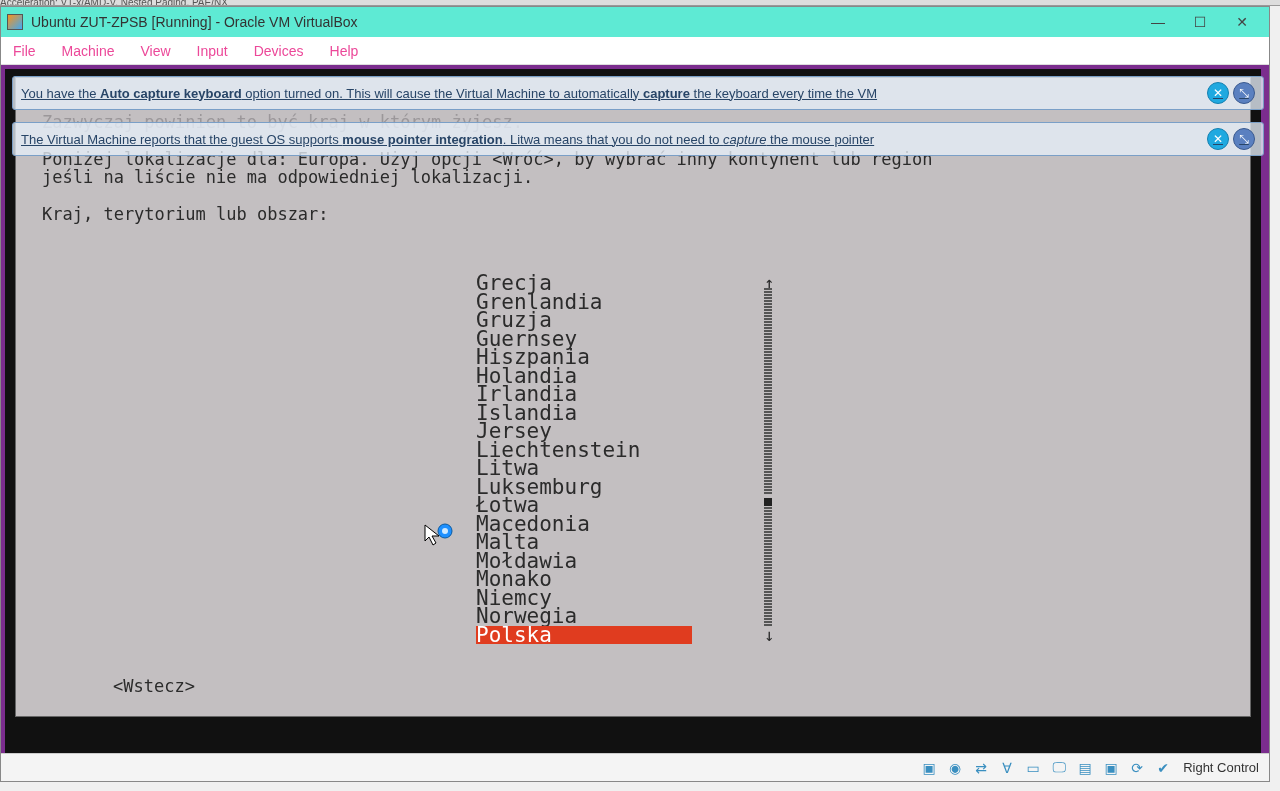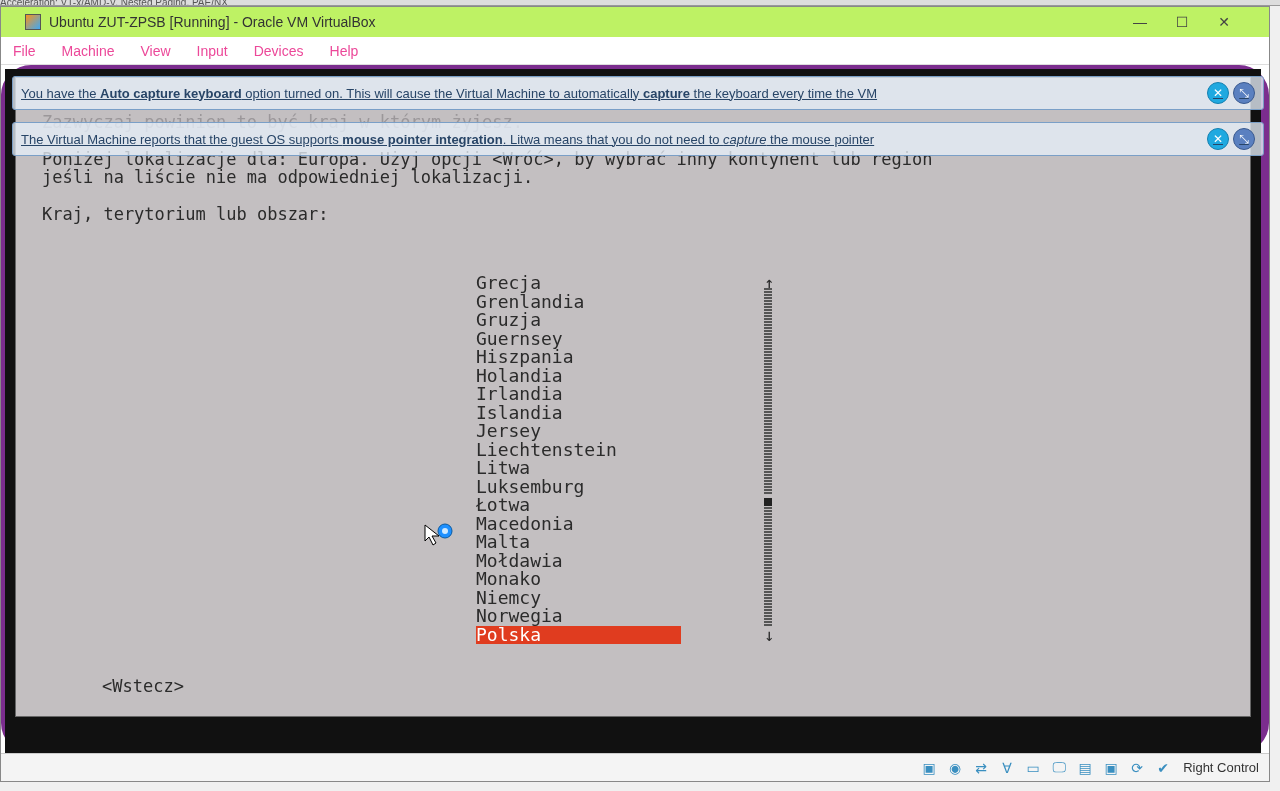--- a/index.html
+++ b/index.html
@@ -24,22 +24,22 @@
   .window {
     width: 1270px;
     margin-left: 0;
     background: #fff;
     border: 1px solid #888;
   }
   .titlebar {
     display: flex;
     align-items: center;
     height: 30px;
-    background: #bef264;
-    padding: 0 24px;
+    background: #5eead4;
+    padding: 0 6px;
     font-size: 14px;
     color: #333;
   }
   .titlebar .app-icon {
     width: 16px; height: 16px;
     margin-right: 8px;
     background: linear-gradient(135deg,#f7931e,#3fa9f5);
     border: 1px solid #555;
   }
   .titlebar .title { flex: 1; }
@@ -61,21 +61,20 @@
   }
   .menubar span { padding: 2px 4px; }
   .vm-area {
     background: #8e44ad;
     background: #7d3c98;
     background: #872e8c;
     background: #7b2d8e;
     padding: 4px 8px 0 4px;
     position: relative;
     height: 688px;
-    border-radius: 30px;
   }
   .vm-area-inner {
     background: #111;
     height: 100%;
     position: relative;
   }
   .installer-box {
     position: absolute;
     top: 8px; left: 10px; right: 10px; bottom: 36px;
     background: #c8c4c4;
@@ -90,21 +89,21 @@
     color: #2b2b2b;
     white-space: pre;
     padding: 16px 26px 0 26px;
   }
   .faded { color: #9b979a; }
   .country-list {
     position: absolute;
     top: 196px;
     left: 460px;
     font-family: "DejaVu Sans Mono","Courier New",monospace;
-    font-size: 18px;
+    font-size: 21px;
     line-height: 18.5px;
     color: #2b2b2b;
     white-space: pre;
   }
   .country-list .sel {
     background: #d93a1f;
     background: #e03c1f;
     color: #fff;
     display: inline-block;
     padding-right: 140px;
@@ -129,21 +128,21 @@
   }
   .scroll-gap {
     position:absolute; left:748px; top:416px; width:8px; height:6px; background:#c3bfc1;
   }
   .scroll-thumb {
     position:absolute; left:748px; top:420px; width:8px; height:8px; background:#222;
   }
   .back-btn {
     position:absolute;
     bottom: 20px;
-    left: 86px;
+    left: 97px;
     font-family: "DejaVu Sans Mono","Courier New",monospace;
     font-size: 17px;
     color:#2b2b2b;
   }
   .help-bar {
     position:absolute;
     left:0; right:0; bottom:0;
     height: 24px;
     background:#111;
     color:#fff;

